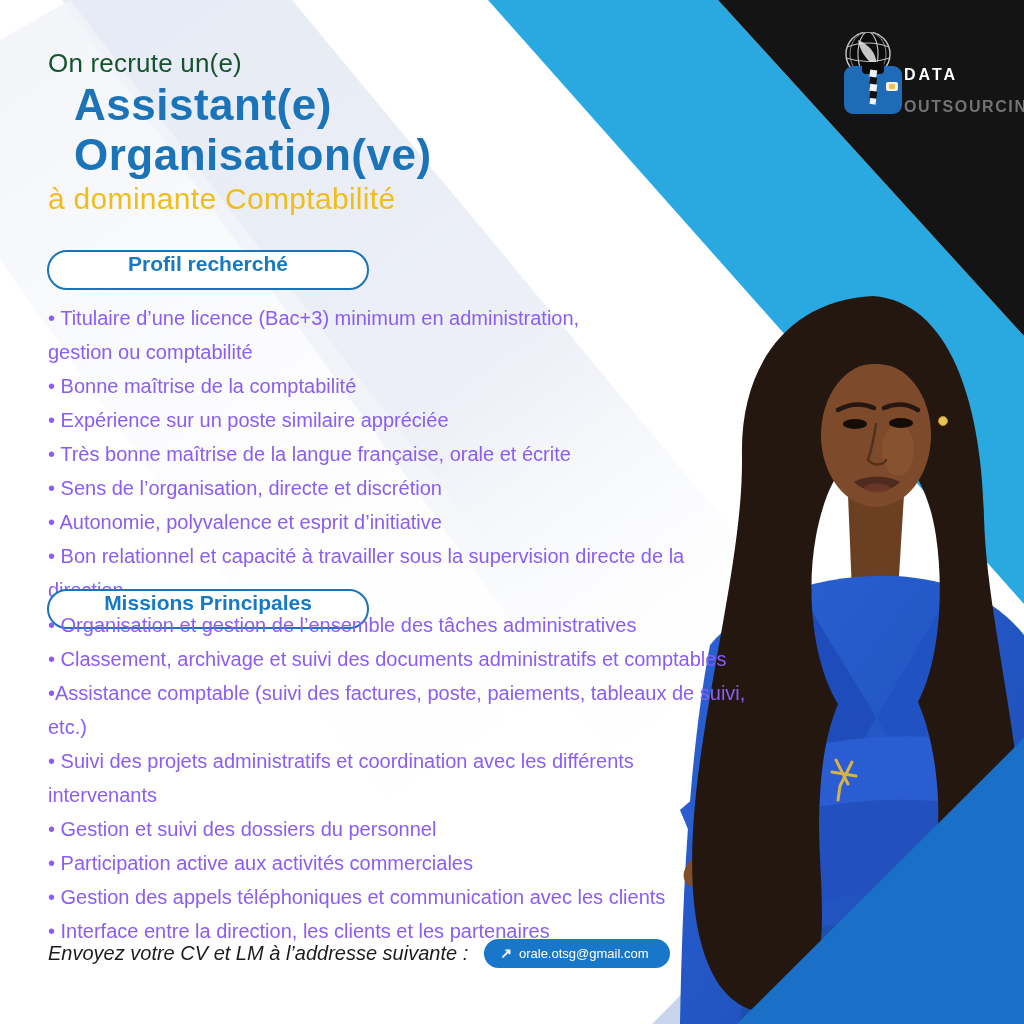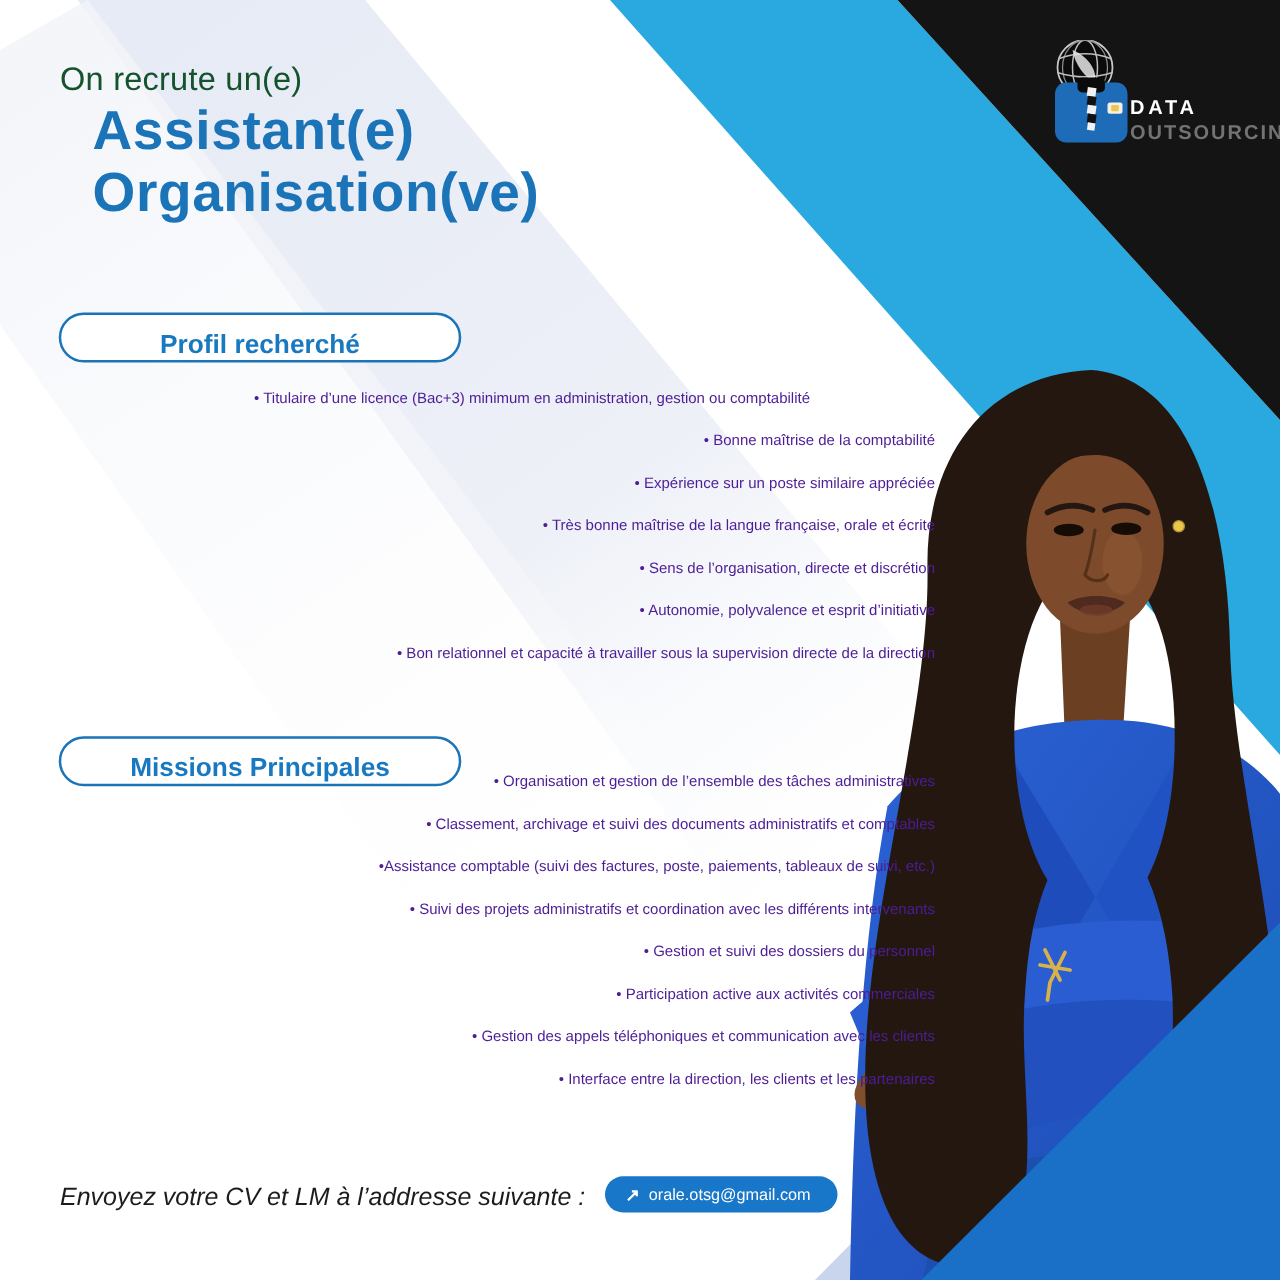--- a/index.html
+++ b/index.html
@@ -27,49 +27,49 @@
     letter-spacing:.5px;
     margin-left:28px;
   }
   .subtitle{
     position:absolute;left:48px;top:182px;
     font-size:30px;color:#f1bd1b;letter-spacing:.3px;
   }
   .pill{
     position:absolute;left:47px;width:318px;height:36px;
     border:2px solid #1b73b8;border-radius:22px;background:#ffffff;
-    display:flex;align-items:flex-end;justify-content:center;
+    display:flex;align-items:flex-start;justify-content:center;
     font-size:21px;font-weight:bold;color:#1879c0;
   }
   .pill-profil{top:250px;}
   .pill-missions{top:589px;}
   .blist{
     position:absolute;left:48px;width:700px;
-    font-size:12px;line-height:34px;color:#4c1d95;text-align:right;
+    font-size:20px;line-height:34px;color:#8b5cf6;
   }
   .blist-profil{top:301px;}
   .blist-profil .bitem:first-child{max-width:600px;}
   .blist-missions{top:608px;}
   .bitem{white-space:normal;}
   .footer{
     position:absolute;left:48px;top:936px;height:34px;
-    display:flex;align-items:flex-end;gap:16px;
+    display:flex;align-items:center;gap:16px;
   }
   .footer-text{
     font-style:italic;font-size:20px;color:#1c1c1c;
   }
   .email-btn{
     display:inline-flex;align-items:center;gap:7px;
     background:#1877c8;color:#ffffff;border:none;cursor:pointer;
     border-radius:16px;padding:7px 22px 7px 16px;
     font-family:"Liberation Sans", sans-serif;font-size:13px;
   }
   .email-arrow{font-size:14px;font-weight:bold;line-height:1;}
   .logo-text-main{
-    position:absolute;left:66px;top:46px;
+    position:absolute;left:66px;top:34px;
     color:#ffffff;font-weight:bold;font-size:16px;letter-spacing:3px;
   }
   .logo-text-sub{
     position:absolute;left:66px;top:66px;
     color:#737373;font-weight:bold;font-size:16px;letter-spacing:1.6px;
   }
 </style>
 </head>
 <body>
 
@@ -155,20 +155,21 @@
 </svg>
 
 <div class="layer content">
   <div class="kicker">On recrute un(e)</div>
 
   <div class="title">
     <div>Assistant(e)</div>
     <div>Organisation(ve)</div>
   </div>
 
+  <div class="subtitle">à dominante Comptabilité</div>
 
   <div class="pill pill-profil">
     <span>Profil recherché</span>
   </div>
 
   <div class="blist blist-profil">
     <div class="bitem">• Titulaire d’une licence (Bac+3) minimum en administration, gestion ou comptabilité</div>
     <div class="bitem">• Bonne maîtrise de la comptabilité</div>
     <div class="bitem">• Expérience sur un poste similaire appréciée</div>
     <div class="bitem">• Très bonne maîtrise de la langue française, orale et écrite</div>

